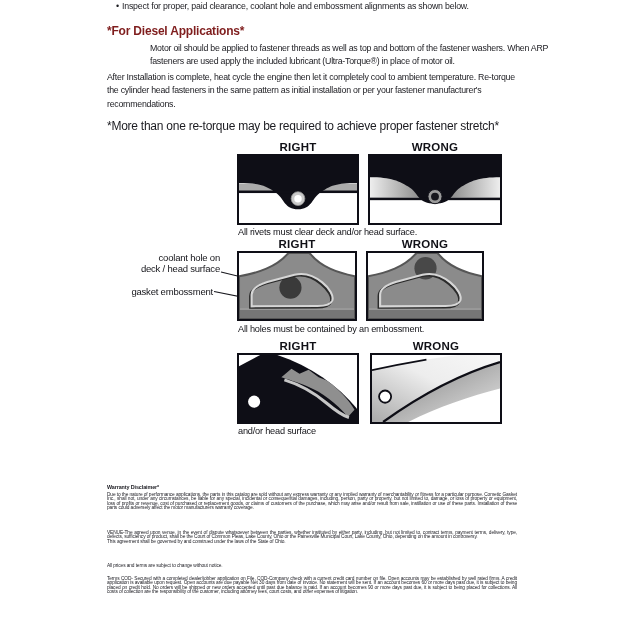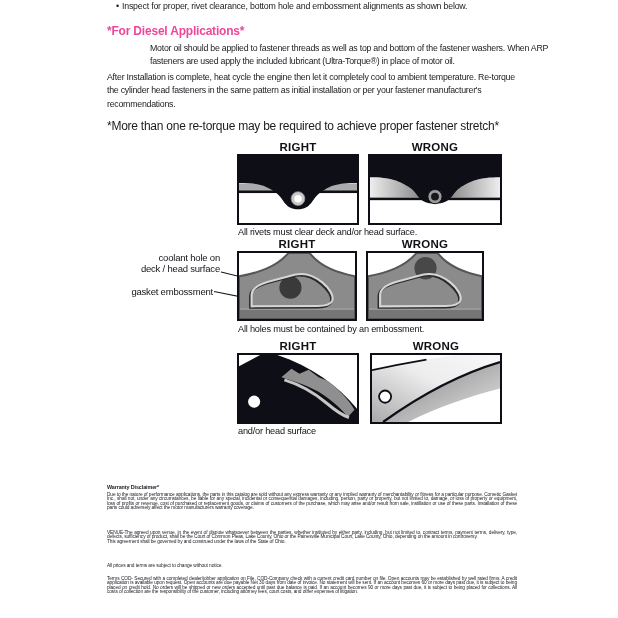--- a/index.html
+++ b/index.html
@@ -2,42 +2,42 @@
 <html><head>
 <meta charset="utf-8">
 <style>
   html,body{margin:0;padding:0;background:#fff;}
   #page{position:relative;width:618px;height:618px;background:#ffffff;overflow:hidden;
         font-family:"Liberation Sans",sans-serif;color:#1a1a1e;}
   .abs{position:absolute;}
   .body-text{font-size:8.8px;line-height:13.4px;letter-spacing:-0.25px;color:#1b1b20;}
   .bullet-line{top:1px;left:116px;font-size:8.8px;letter-spacing:-0.2px;white-space:nowrap;color:#1b1b20;}
   .bullet-glyph{font-size:9px;margin-right:3px;}
-  .heading{top:24px;left:107px;font-size:12px;font-weight:700;letter-spacing:-0.2px;color:#ec4899;}
+  .heading{top:24px;left:107px;font-size:12px;font-weight:700;letter-spacing:-0.2px;color:#7f1d1d;}
   .para1{top:42px;left:107px;width:410px;margin-left:43px;}
   .para2{top:71px;left:107px;width:410px;}
   .note{top:119px;left:107px;font-size:12px;letter-spacing:-0.25px;white-space:nowrap;color:#1b1b20;}
   .rw-label{font-size:11.5px;font-weight:700;text-align:center;letter-spacing:0.2px;color:#101016;}
   .dbox{box-sizing:border-box;border:2.5px solid #0e0e16;background:#fff;}
   .dbox svg{display:block;width:100%;height:100%;}
   .caption{font-size:9.2px;font-weight:500;letter-spacing:-0.2px;white-space:nowrap;color:#141419;}
   .cap2{line-height:11px;white-space:normal;width:230px;}
   .side-label{font-size:9.5px;line-height:10.5px;letter-spacing:-0.2px;text-align:right;color:#141419;}
   .warranty{letter-spacing:-0.1px;color:#222228;}
   .w-head{top:484px;left:107px;font-size:5.4px;font-weight:700;}
   .w-para{width:410px;font-size:4.8px;line-height:4.4px;text-align:justify;}
   .connector{pointer-events:none;}
 </style>
 </head>
 <body>
 
 <div id="page">
 
   <div class="abs bullet-line">
-    <span class="bullet-glyph">•</span><span>Inspect for proper, rivet clearance, bottom hole and embossment alignments as shown below.</span>
+    <span class="bullet-glyph">•</span><span>Inspect for proper, paid clearance, coolant hole and embossment alignments as shown below.</span>
   </div>
   <div class="abs heading">*For Diesel Applications*</div>
   <div class="abs body-text para1">Motor oil should be applied to fastener threads as well as top and bottom of the fastener washers. When ARP fasteners are used apply the included lubricant (Ultra-Torque®) in place of motor oil.</div>
   <div class="abs body-text para2">After Installation is complete, heat cycle the engine then let it completely cool to ambient temperature. Re-torque the cylinder head fasteners in the same pattern as initial installation or per your fastener manufacturer's recommendations.</div>
   <div class="abs note">*More than one re-torque may be required to achieve proper fastener stretch*</div>
 
   <div class="abs rw-label" style="top:141px;left:237px;width:122px;">RIGHT</div>
   <div class="abs rw-label" style="top:141px;left:368px;width:134px;">WRONG</div>
 
   <div class="abs dbox" style="top:154px;left:237px;width:122px;height:71px;">

